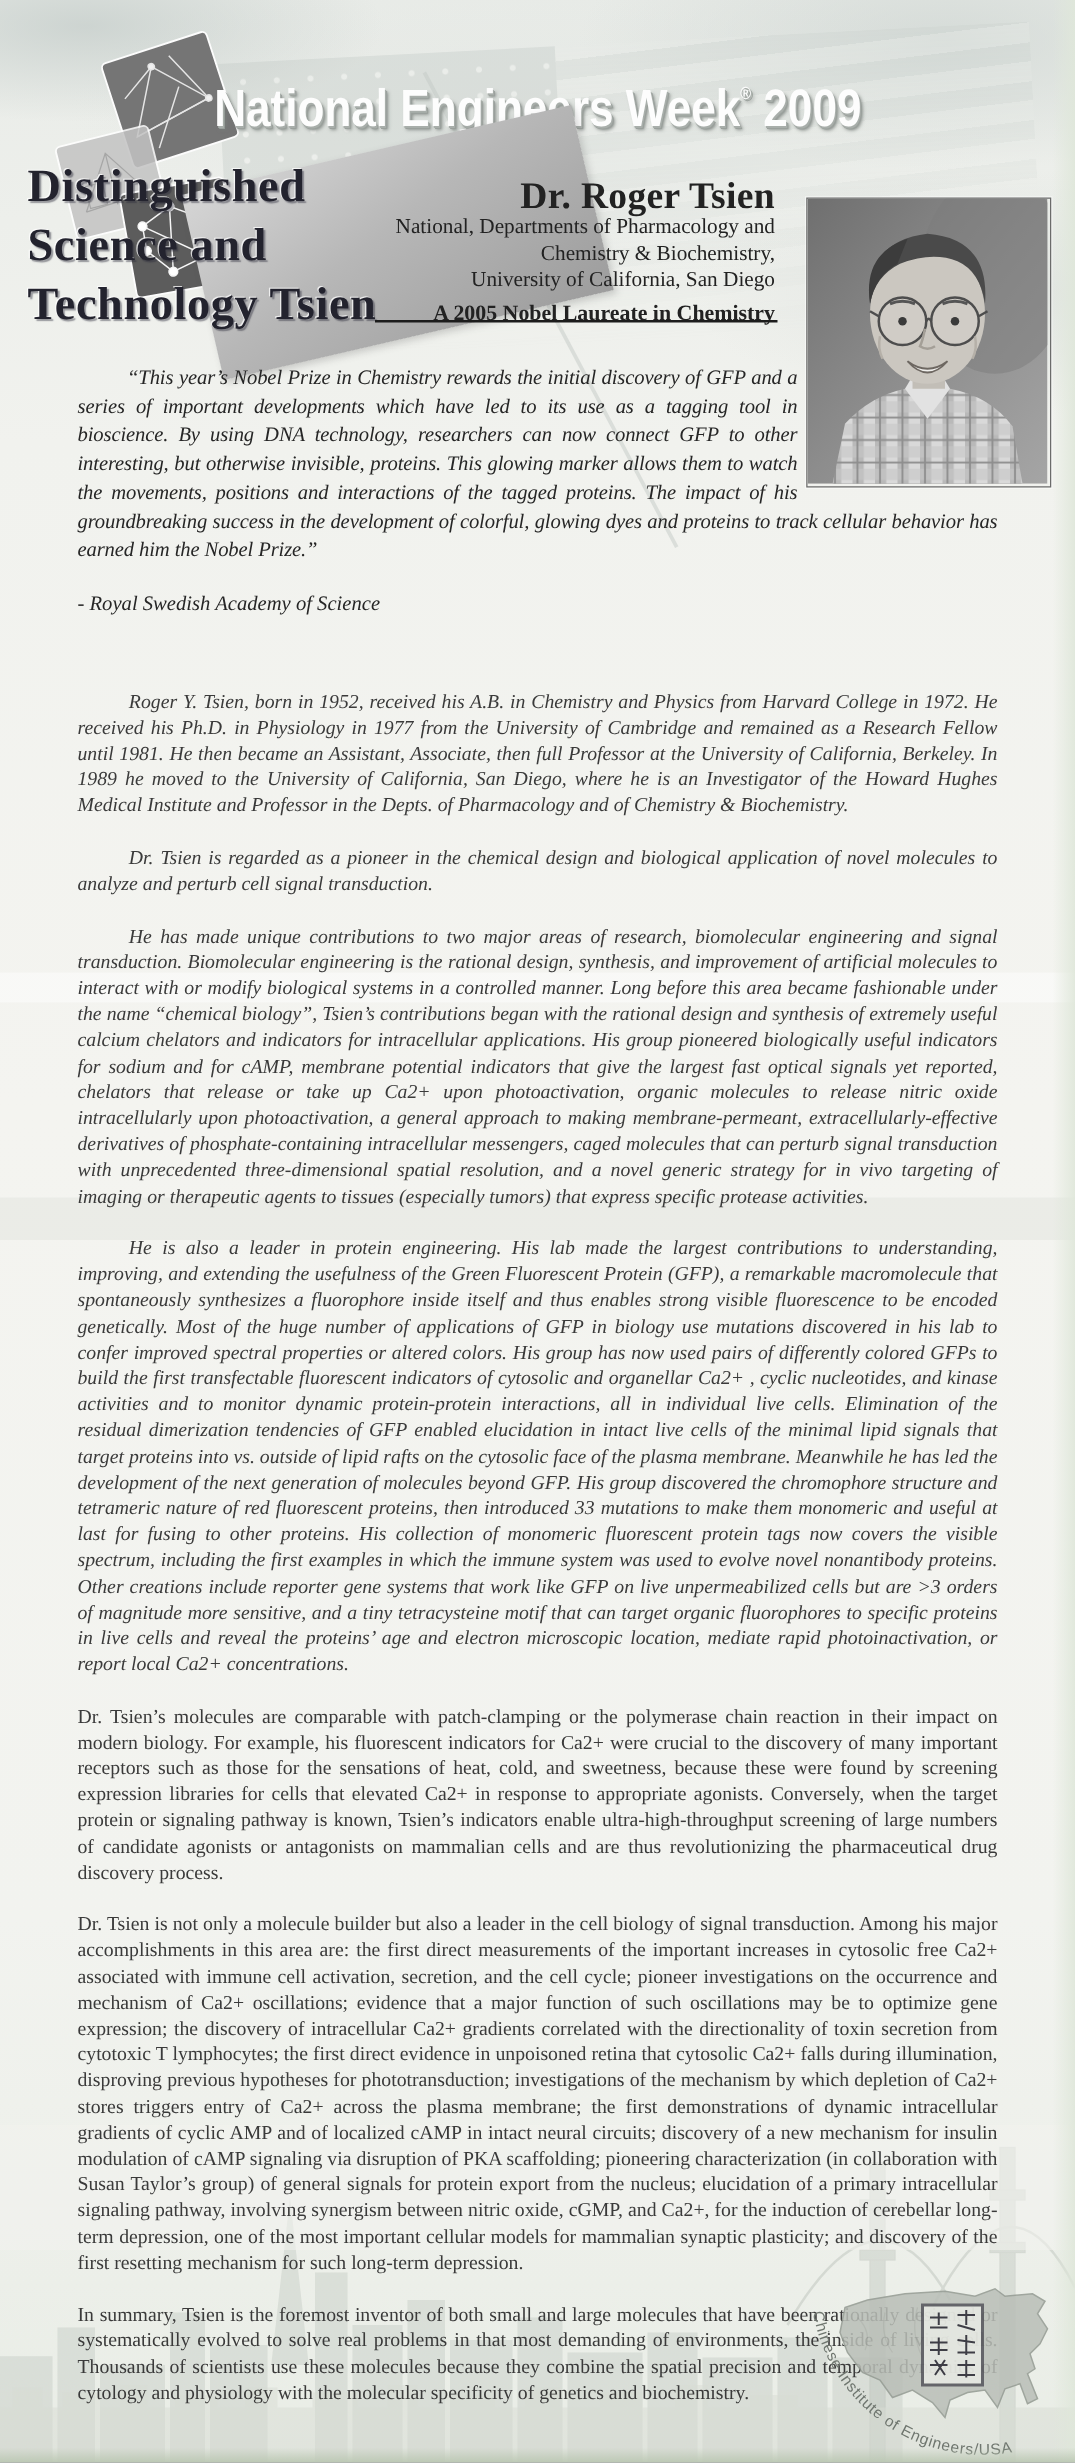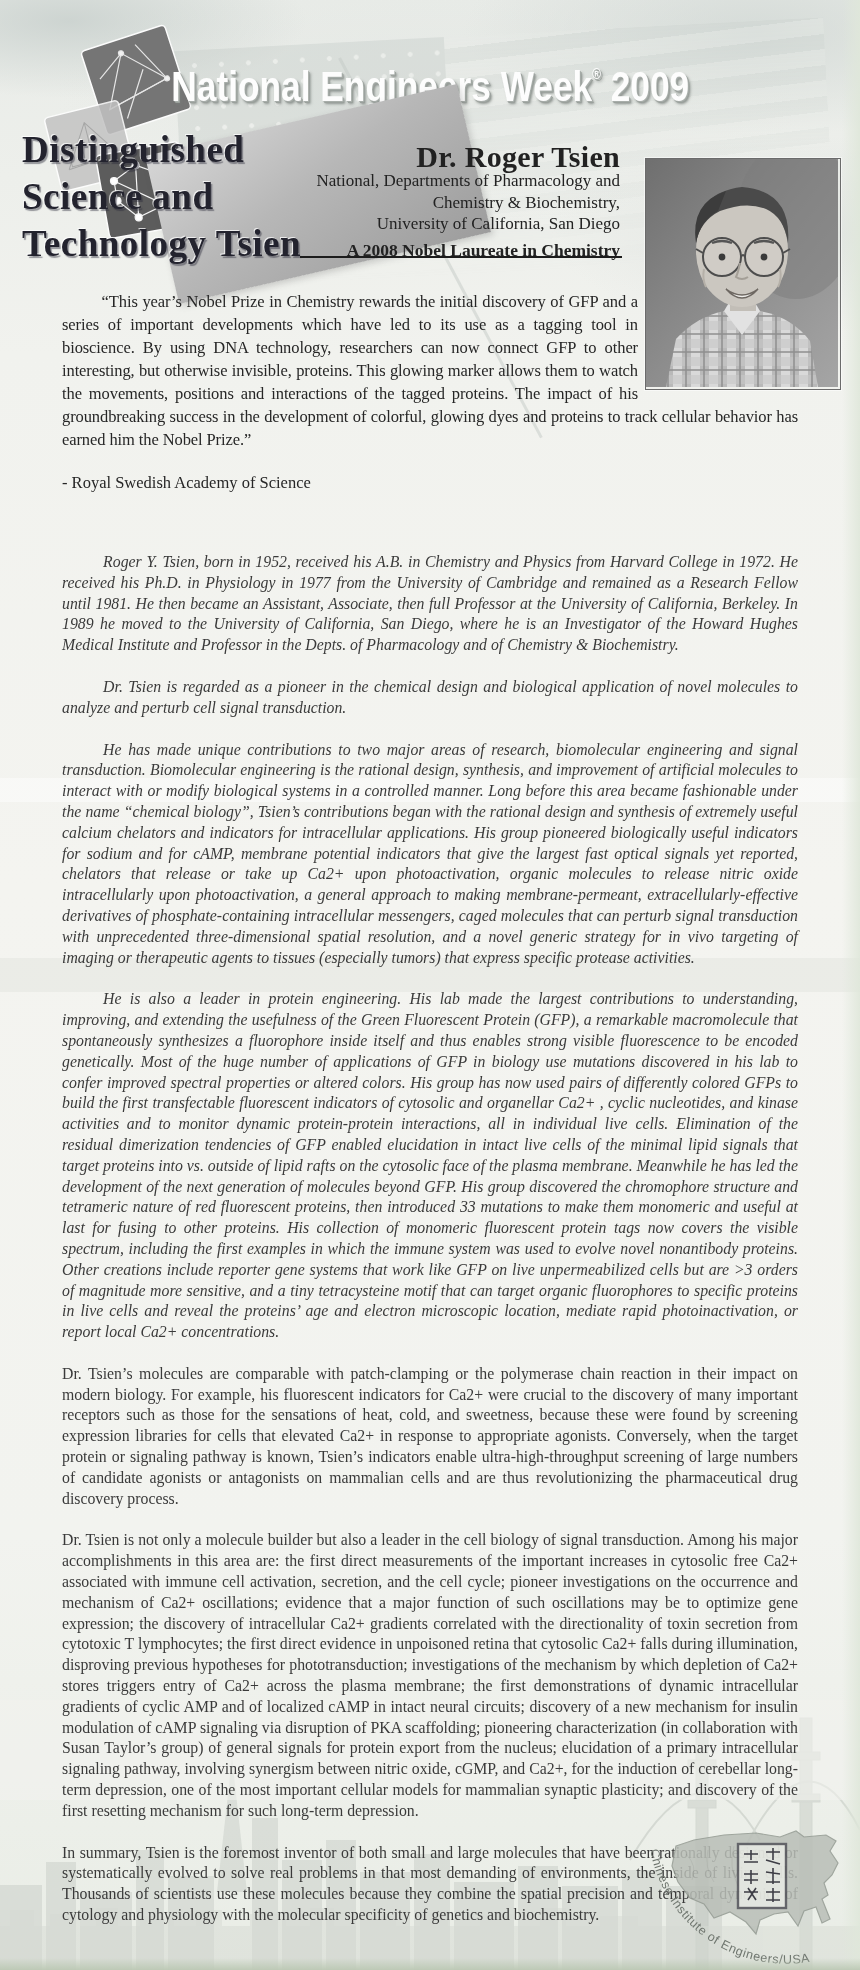--- a/index.html
+++ b/index.html
@@ -52,21 +52,21 @@
   
   .recipient{position:absolute;top:144px;left:220px;width:400px;text-align:right;color:#222;}
   .recipient .name{font-size:30px;font-weight:bold;line-height:26px;letter-spacing:.3px;}
   .recipient .aff{font-size:17px;line-height:21.5px;}
   .recipient .honor{font-size:17.5px;font-weight:bold;line-height:22px;margin-top:4px;}
   .rule{position:absolute;left:300px;top:256px;width:322px;height:2px;background:#1c1c1c;}
   
   .photo{position:absolute;left:645px;top:158px;width:194px;height:230px;border:1px solid #6b6b6b;
     box-shadow:0 0 0 1px rgba(255,255,255,.5);}
   
-  .quote{position:absolute;left:62px;top:290px;width:736px;color:#262626;}
+  .quote{position:absolute;left:62px;top:290px;width:736px;font-style:italic;color:#262626;}
   .quote-spacer{float:right;width:160px;height:100px;}
   .quote-text{margin:0;font-size:16.5px;line-height:23px;text-align:justify;text-indent:2.4em;letter-spacing:-0.1px;}
   .quote-attribution{margin:20px 0 0;font-size:16.5px;line-height:23px;}
   
   .body-text{position:absolute;left:62px;top:552px;width:736px;}
   .body-text p{margin:0 0 21px;font-size:15.8px;line-height:20.8px;text-align:justify;color:#3a3a3a;}
   .body-text p.indent{text-indent:2.6em;font-style:italic;}
   
   .seal{position:absolute;left:638px;top:1816px;pointer-events:none;}
 </style>
@@ -175,21 +175,21 @@
     <div>Distinguished</div>
     <div>Science and</div>
     <div>Technology Tsien</div>
   </div>
 
   <div class="recipient">
     <div class="name">Dr. Roger Tsien</div>
     <div class="aff">National, Departments of Pharmacology and</div>
     <div class="aff">Chemistry &amp; Biochemistry,</div>
     <div class="aff">University of California, San Diego</div>
-    <div class="honor">A 2008 Nobel Laureate in Chemistry</div>
+    <div class="honor">A 2005 Nobel Laureate in Chemistry</div>
   </div>
   <div class="rule"></div>
 
   <div class="photo">
     <svg width="192" height="228" viewBox="0 0 192 228">
       <defs>
         <linearGradient id="pbg" x1="0" y1="0" x2="1" y2="1">
           <stop offset="0" stop-color="#6f6f6f"></stop>
             <stop offset="0.5" stop-color="#8d8d8d"></stop>
             <stop offset="1" stop-color="#a5a5a5"></stop>

